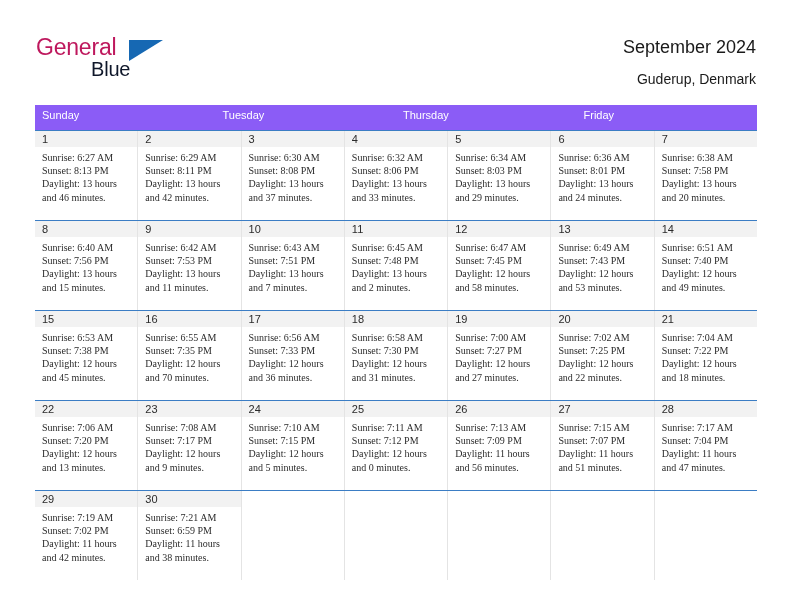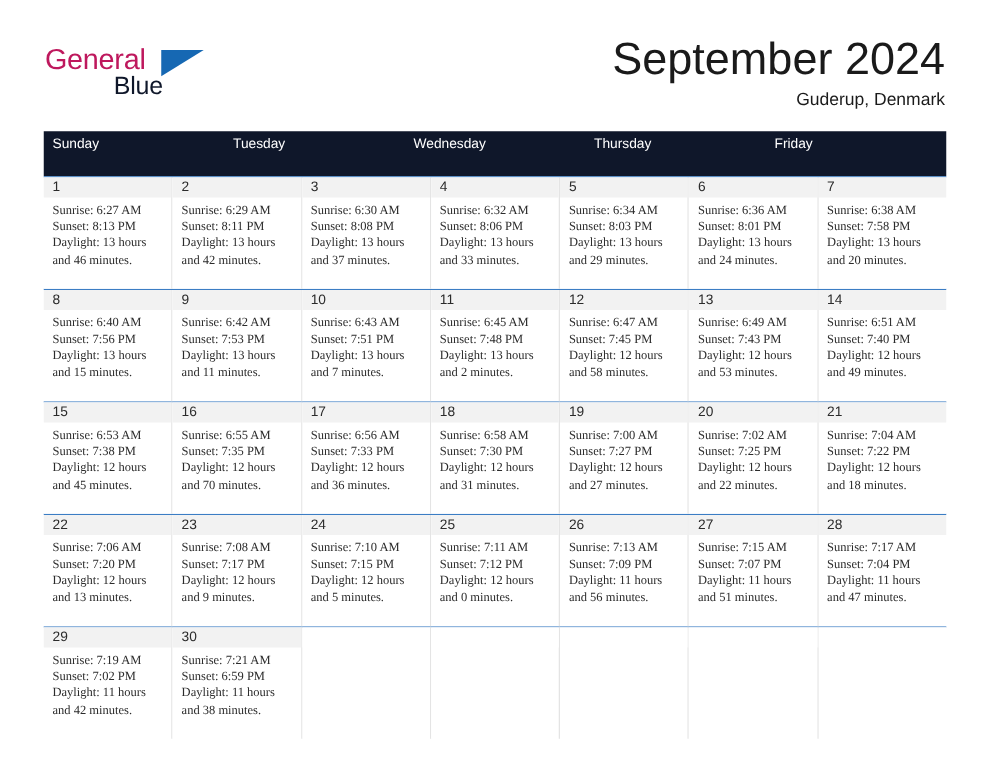--- a/index.html
+++ b/index.html
@@ -63,21 +63,21 @@
     color: #0f172a;
     font-family: "Liberation Sans", sans-serif;
   }
   .title-block {
     position: absolute;
     right: 36px;
     top: 30px;
     text-align: right;
   }
   .cal-title {
-    font-size: 36px;
+    font-size: 18px;
     color: #1a1a1a;
     line-height: 34px;
     font-weight: normal;
     white-space: nowrap;
   }
   .cal-subtitle {
     font-size: 14px;
     color: #1a1a1a;
     line-height: 20px;
     margin-top: 5px;
@@ -87,22 +87,22 @@
   
   .calendar {
     position: absolute;
     left: 35px;
     top: 105px;
     width: 722px;
   }
   .dow-row {
     display: flex;
     width: 722px;
-    height: 36px;
-    background: #0f172a;
+    height: 25px;
+    background: #8b5cf6;
   }
   .dow-cell {
     flex: 1 1 0;
     color: #ffffff;
     font-size: 11px;
     line-height: 21px;
     padding-left: 7px;
     box-sizing: border-box;
     white-space: nowrap;
   }
@@ -165,21 +165,20 @@
     <div class="title-block">
       <div class="cal-title">September 2024</div>
       <div class="cal-subtitle">Guderup, Denmark</div>
     </div>
   </div>
 
   <div class="calendar">
     <div class="dow-row" id="dow-row">
         <div class="dow-cell">Sunday</div>
         <div class="dow-cell">Tuesday</div>
-        <div class="dow-cell">Wednesday</div>
         <div class="dow-cell">Thursday</div>
         <div class="dow-cell">Friday</div>
       </div>
     <div id="weeks-container">
         <div class="week-row">
           <div class="day-cell">
             <div class="daynum-band">
               <span class="daynum">1</span>
             </div>
             <div class="lines">

